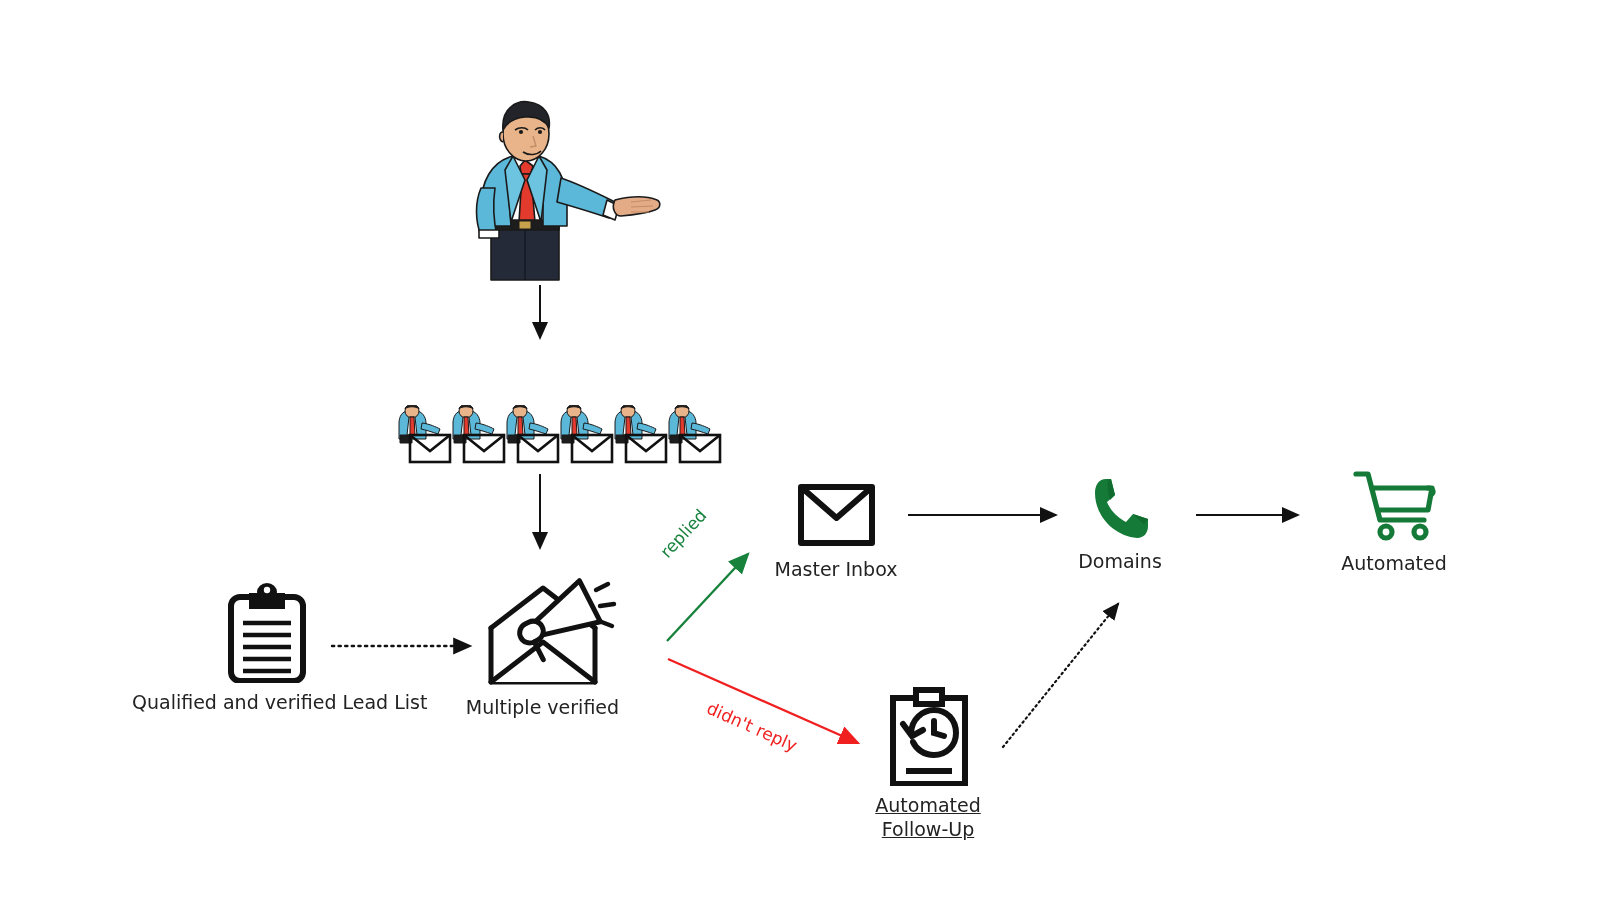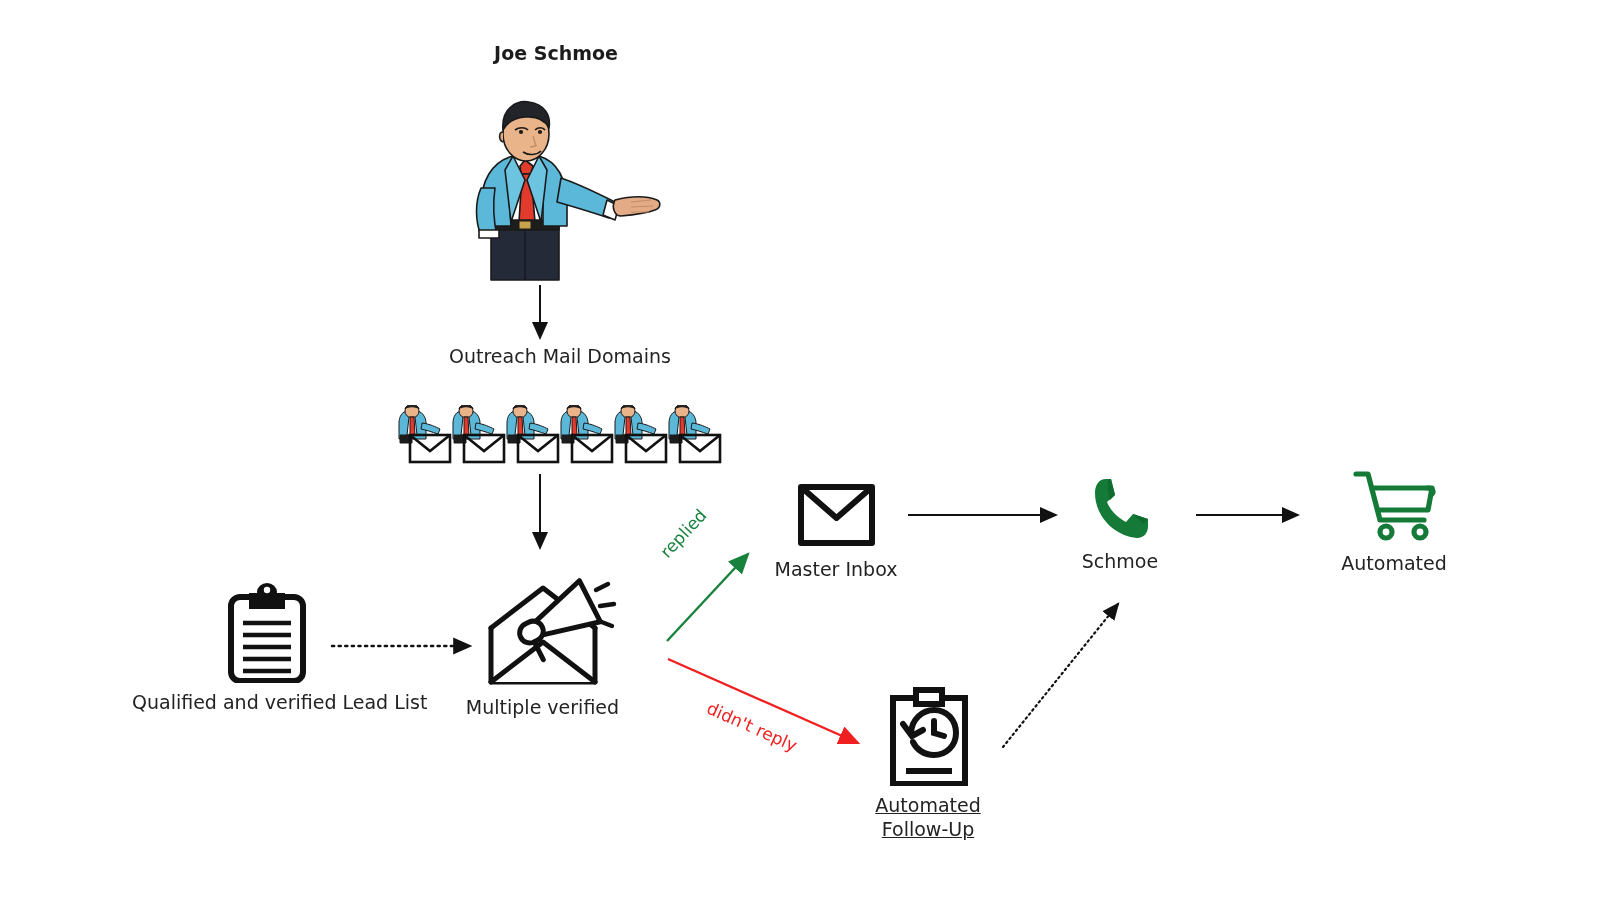--- a/index.html
+++ b/index.html
@@ -150,21 +150,20 @@
   <line x1="668" y1="659" x2="858" y2="743" stroke="#f02020" stroke-width="2.4" marker-end="url(#ah-red)"></line>
 
   <line x1="908" y1="515" x2="1056" y2="515" stroke="#111111" stroke-width="2" marker-end="url(#ah-black)"></line>
 
   <line x1="1196" y1="515" x2="1298" y2="515" stroke="#111111" stroke-width="2" marker-end="url(#ah-black)"></line>
 
   <line x1="1003" y1="747" x2="1118" y2="604" stroke="#111111" stroke-width="2.2" stroke-dasharray="1.6 3.6" stroke-linecap="round" marker-end="url(#ah-dot)"></line>
 </svg>
 
 <div class="node" id="headline">
-  <span class="label-bold">Joe Schmoe</span>
 </div>
 
 <div class="node" id="salesman-node">
   <svg width="220" height="190" viewBox="0 0 220 190" xmlns="http://www.w3.org/2000/svg">
     <g stroke="#1a1a1a" stroke-width="1.6" stroke-linejoin="round">
 
       <path d="M36 128 L104 128 L104 184 L36 184 Z" fill="#242a38"></path>
       <path d="M70 130 L70 184" fill="none" stroke="#11151e" stroke-width="1.2"></path>
 
       <path d="M60 56 L82 56 L82 76 L60 76 Z" fill="#e3ab86"></path>
@@ -206,21 +205,20 @@
       <circle cx="66" cy="36" r="2.1" fill="#1a1a1a" stroke="none"></circle>
       <circle cx="85" cy="36" r="2.1" fill="#1a1a1a" stroke="none"></circle>
 
       <path d="M78 40 L81 50 L75 51" fill="none" stroke="#c38d68" stroke-width="1.4"></path>
       <path d="M68 56 C74 60 82 59 86 55" fill="none" stroke="#1a1a1a" stroke-width="1.6"></path>
     </g>
   </svg>
 </div>
 
 <div class="node" id="domains-node">
-  <span class="label">Outreach Mail Domains</span>
 </div>
 
 <div class="node" id="senders-node">
   <svg width="340" height="66" viewBox="0 0 340 66" xmlns="http://www.w3.org/2000/svg">
     <g>
       <g transform="translate(2,0)">
         <g stroke="#1a1a1a" stroke-width="1" stroke-linejoin="round">
           <path d="M16 6 C10 6 7 12 7 18 L7 34 L34 34 L34 18 C34 12 30 6 24 6 Z" fill="#5bb8d8"></path>
           <ellipse cx="20" cy="6" rx="7" ry="7" fill="#e9b489"></ellipse>
           <path d="M13 4 C13 -1 27 -1 27 4 C24 1 16 1 13 4 Z" fill="#23242a"></path>
@@ -380,21 +378,21 @@
 
 <div class="node" id="meeting-node">
   <svg class="icon-wrap" width="160" height="68" viewBox="0 0 160 68" xmlns="http://www.w3.org/2000/svg">
     <g transform="translate(54,2)">
       <path d="M12 3 C5 3 1 9 1 17 C1 40 20 60 43 62 C50 62 54 57 54 50
                L54 43 L39 38 L32 46 C24 42 16 34 13 26 L21 19 L17 3 Z" fill="#157a37"></path>
       <path d="M17 3 L21 19 L16 24 C14 18 13 10 14 4 Z" fill="#0f6b2e"></path>
       <path d="M39 38 L54 43 L50 48 C46 45 42 41 39 38 Z" fill="#0f6b2e"></path>
     </g>
   </svg>
-  <span class="label icon-caption">Schmoe</span>
+  <span class="label icon-caption">Domains</span>
 </div>
 
 <div class="node" id="purchase-node">
   <svg class="icon-wrap" width="164" height="78" viewBox="0 0 164 78" xmlns="http://www.w3.org/2000/svg">
     <g transform="translate(42,4)" fill="none" stroke="#157a37" stroke-width="5.2" stroke-linecap="round" stroke-linejoin="round">
       <path d="M2 4 L14 4 L26 50 L70 50"></path>
       <path d="M18 18 L78 18 L74 40 L24 40"></path>
       <path d="M74 18 C79 18 80 22 78 24"></path>
       <circle cx="32" cy="62" r="6"></circle>
       <circle cx="66" cy="62" r="6"></circle>

